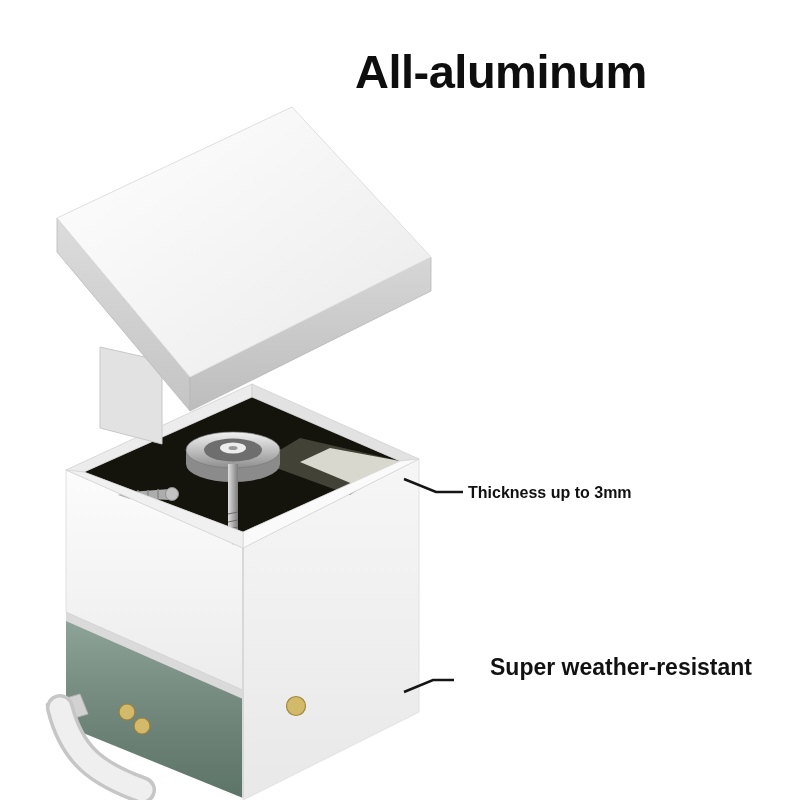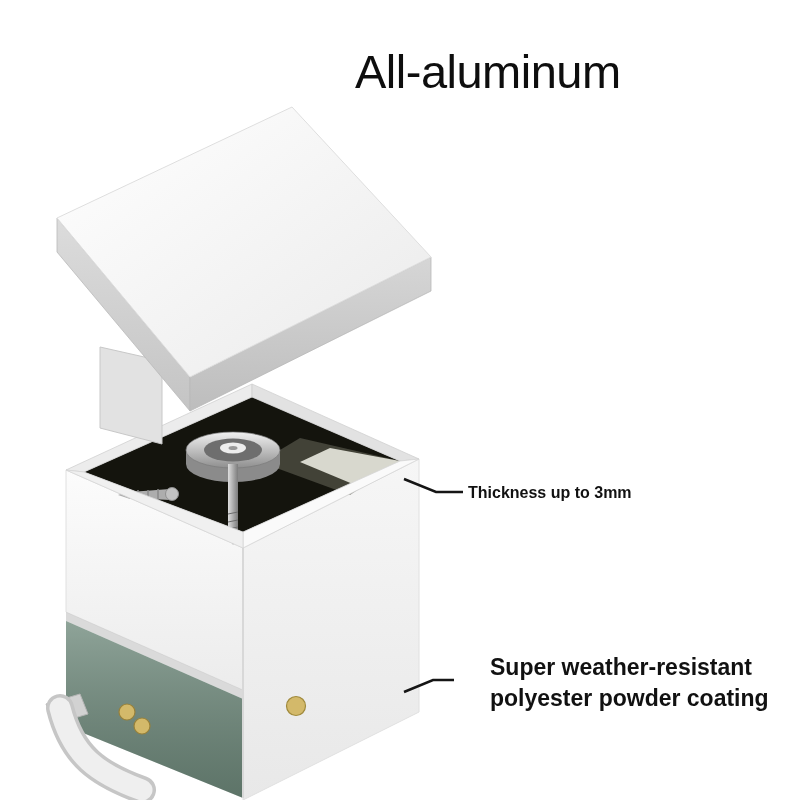--- a/index.html
+++ b/index.html
@@ -3,21 +3,21 @@
 <meta charset="utf-8">
 <style>
   html,body{margin:0;padding:0;background:#ffffff;}
   .stage{
     position:relative;width:800px;height:800px;background:#ffffff;overflow:hidden;
     font-family:"Liberation Sans", sans-serif;
   }
   .stage svg{position:absolute;left:0;top:0;}
   .headline{
     position:absolute;left:355px;top:38px;
-    font-size:47px;font-weight:400;line-height:67px;
+    font-size:47px;font-weight:700;line-height:67px;
     color:#0e0e0e;letter-spacing:-0.5px;white-space:nowrap;
   }
   .callout{
     position:absolute;color:#111111;font-weight:700;white-space:nowrap;
   }
   .callout-thickness{left:468px;top:479px;font-size:16px;line-height:28px;}
   .callout-coating{left:455px;top:652px;font-size:23px;line-height:31px;margin-left:35px;}
 </style>
 </head>
 <body>
@@ -130,16 +130,15 @@
   <div class="headline">
     <div>All-aluminum</div>
   </div>
 
   <div class="callout callout-thickness">
     <span>Thickness up to 3mm</span>
   </div>
 
   <div class="callout callout-coating">
     <div>Super weather-resistant</div>
-    <div>polyester powder coating</div>
   </div>
 
 </div>
 
 </body></html>

